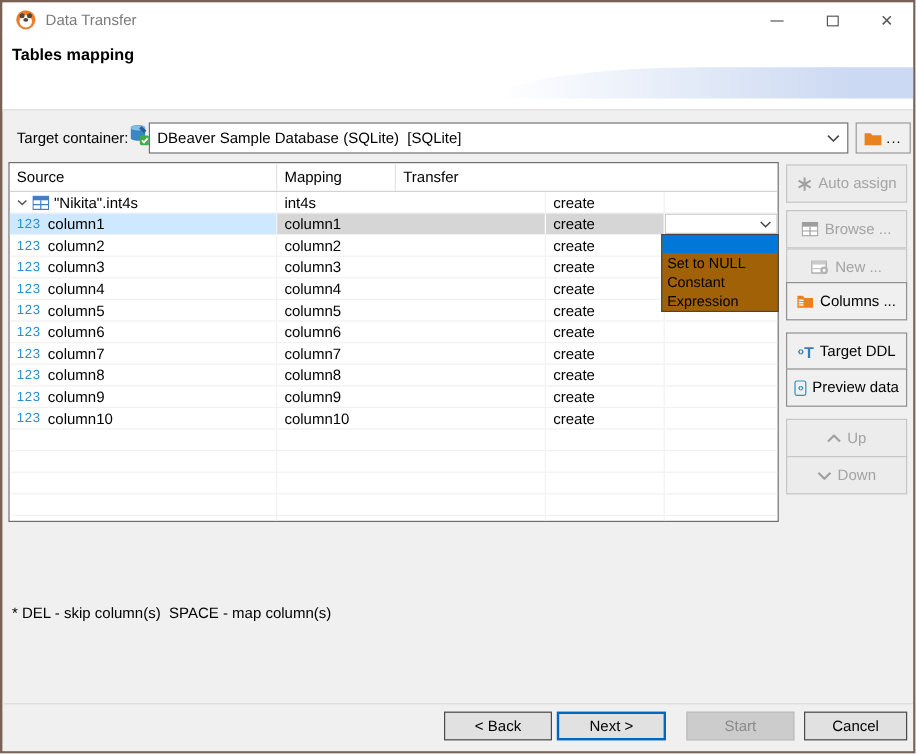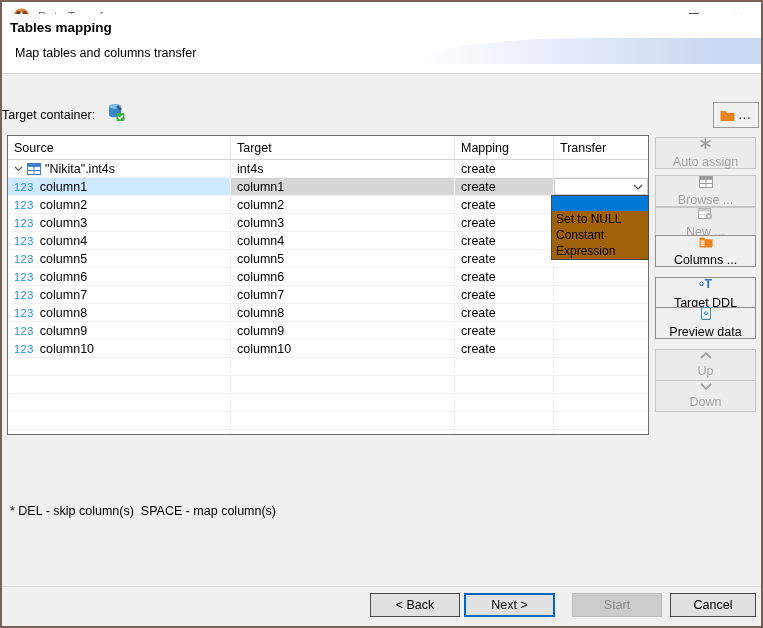--- a/index.html
+++ b/index.html
@@ -12,28 +12,28 @@
   }
   
   .titlebar { position:absolute; left:0; top:0; width:100%; height:30px; background:#fff; }
   .app-icon { position:absolute; left:11px; top:6px; width:17px; height:17px; }
   .win-title { position:absolute; left:36px; top:8px; color:#7a7a7a; font-size:12.5px; }
   .win-btn { position:absolute; top:0; width:36px; height:30px; display:flex; align-items:center; justify-content:center; color:#5a5a5a; }
   .win-btn.min { left:627px; } .win-btn.max { left:674px; } .win-btn.close { left:719px; font-size:13px; }
   .glyph-min { width:11px; height:1px; background:#5a5a5a; display:block; }
   .glyph-max { width:10px; height:9px; border:1px solid #5a5a5a; display:block; }
   
-  .header { position:absolute; left:0; top:12px; width:100%; height:60px; background:#fff; border-bottom:1px solid #d9d9d9; }
+  .header { position:absolute; left:0; top:30px; width:100%; height:60px; background:#fff; border-bottom:1px solid #d9d9d9; }
   .swoosh { position:absolute; right:0; top:24px; width:345px; height:26px;
     background:linear-gradient(to right, rgba(210,222,245,0), #ccd9f2 85%);
     border-top-left-radius:100% 200%; }
   .h-title { position:absolute; left:8px; top:6px; font-weight:bold; font-size:13.5px; }
   .h-sub { position:absolute; left:13px; top:32px; font-size:12.5px; }
   
-  .tc-label { position:absolute; left:0; top:106px; }
+  .tc-label { position:absolute; left:12px; top:106px; }
   .db-icon { position:absolute; left:104px; top:100px; width:20px; height:20px; }
   .tc-combo { position:absolute; left:122px; top:100px; width:583px; height:26px;
     background:#fff; border:1px solid #707070; display:flex; align-items:center; padding:0 6px; }
   .tc-combo .val { flex:1; white-space:pre; overflow:hidden; }
   .folder-btn { position:absolute; left:711px; top:100px; width:46px; height:26px;
     background:#f0f0f0; border:1px solid #9a9a9a; display:flex; align-items:center; justify-content:center; gap:3px; }
   .folder-btn .dots { font-size:12px; letter-spacing:1px; }
   
   .mapping-table { position:absolute; left:5px; top:133px; width:642px; height:300px;
     background:#fff; border:1px solid #6e6e6e; overflow:hidden; }
@@ -52,21 +52,21 @@
   .cell-combo { position:absolute; inset:0; background:#fff; border:1px solid #c8c8c8;
     display:flex; align-items:center; justify-content:flex-end; padding-right:4px; }
   .chev { display:block; }
   
   .dropdown { position:absolute; left:549px; top:193px; width:98px; background:#a16207;
     border:1px solid #464646; z-index:30; }
   .dd-item { height:16px; display:flex; align-items:center; padding-left:4px; font-size:12px; }
   .dd-item.dd-sel { background:#0078d7; height:15px; }
   
   .side-btn { position:absolute; left:653px; width:101px; height:32px;
-    background:#f0f0f0; border:1px solid #8f8f8f; display:flex; align-items:center; justify-content:center; gap:5px; font-size:12.5px;flex-direction:column; }
+    background:#f0f0f0; border:1px solid #8f8f8f; display:flex; align-items:center; justify-content:center; gap:5px; font-size:12.5px; }
   .side-btn.disabled { color:#a3a3a3; border-color:#c6c6c6; background:#ececec; }
   .side-ic { display:flex; align-items:center; }
   .ddl-ang { color:#3a7ab8; font-size:10px; font-weight:bold; letter-spacing:-1px; margin-right:1px; }
   .ddl-t { color:#3a7ab8; font-size:13px; font-weight:bold; }
   .prev-ic { color:#2f8fc0; border:1px solid #2f8fc0; border-radius:2px; font-size:9px; font-weight:bold;
     padding:0 2px; line-height:11px; letter-spacing:-1px; }
   
   .hint { position:absolute; left:8px; top:502px; white-space:pre; }
   .footer-sep { position:absolute; left:0; top:584px; width:100%; height:1px; background:#dcdcdc; }
   .btn { position:absolute; top:591px; height:24px; background:#e1e1e1; border:1px solid #4a4a4a;
@@ -97,46 +97,50 @@
       </div>
     <div class="win-btn max">
         <span class="glyph-max"></span>
       </div>
     <div class="win-btn close">✕</div>
   </div>
 
   <div class="header">
     <div class="swoosh"></div>
     <div class="h-title">Tables mapping</div>
-    <div class="h-sub">Map tables and columns transfer</div>
   </div>
 
   <span class="tc-label">Target container:</span>
   <span class="db-icon">
     <svg width="20" height="20" viewBox="0 0 20 20">
       <path d="M3 4.5 C3 3 6 2.2 9 2.2 C12 2.2 15 3 15 4.5 L15 13 C15 14.5 12 15.3 9 15.3 C6 15.3 3 14.5 3 13 Z" fill="#3a87c8"></path>
       <ellipse cx="9" cy="4.5" rx="6" ry="2.2" fill="#7fc0ea"></ellipse>
       <path d="M12 3 L16 7 L14 9 L10 5 Z" fill="#2f5d8f"></path>
       <rect x="10.5" y="11" width="8" height="8" rx="1.5" fill="#3fae49"></rect>
       <path d="M12.3 15 l1.7 1.7 l3 -3.4" stroke="#fff" stroke-width="1.5" fill="none"></path>
     </svg>
   </span>
+  <div class="tc-combo">
+    <span class="val">DBeaver Sample Database (SQLite)  [SQLite]</span>
+    <svg class="chev" width="11" height="7" viewBox="0 0 11 7">
+        <polyline points="1,1 5.5,5.5 10,1" fill="none" stroke="#444" stroke-width="1.3"></polyline>
+      </svg>
+  </div>
   <div class="folder-btn">
     <span class="side-ic">
       <svg width="15" height="13" viewBox="0 0 15 13">
           <path d="M0.5 2 L5.5 2 L7 3.8 L14.5 3.8 L14.5 12 L0.5 12 Z" fill="#e8821e"></path>
         </svg>
     </span>
     <span class="dots">...</span>
   </div>
 
   <div class="mapping-table">
     <div class="thead">
       <div class="th c0">Source</div>
-      <div class="th c1">Target</div>
       <div class="th c2">Mapping</div>
       <div class="th c3">Transfer</div>
     </div>
     <div id="tbody">
         <div class="trow">
           <div class="td c0 tree-src">
             <span class="side-ic">
               <svg width="9" height="6" viewBox="0 0 9 6">
                 <polyline points="1,1 4.5,4.5 8,1" fill="none" stroke="#555" stroke-width="1.2"></polyline>
               </svg>

